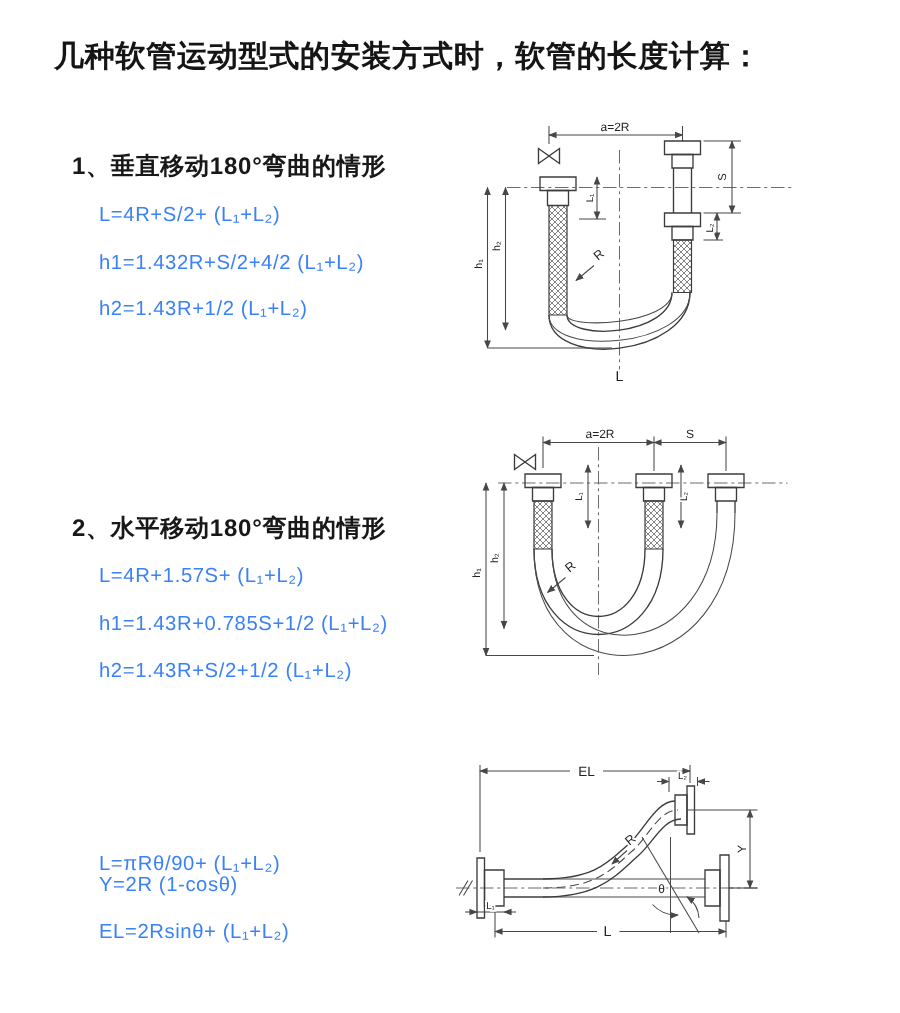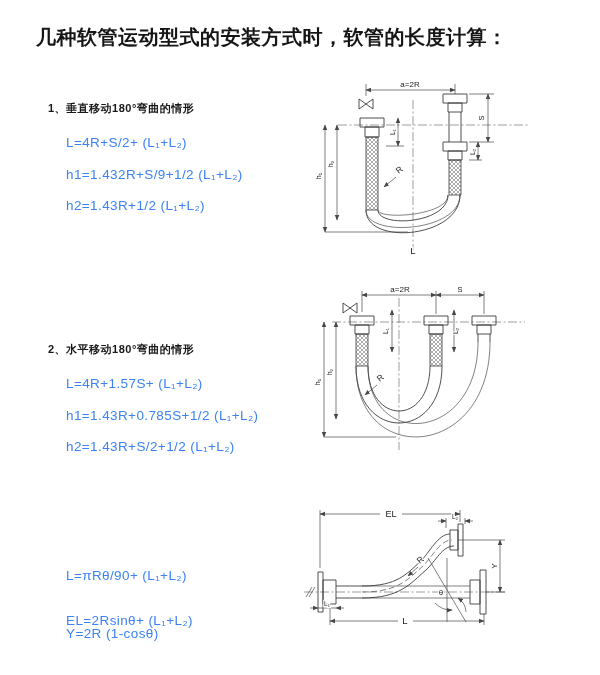--- a/index.html
+++ b/index.html
@@ -7,21 +7,21 @@
     width:600px;height:675px;position:relative;overflow:hidden;
     background:#ffffff;
     font-family:"Liberation Sans","DejaVu Sans",sans-serif;
     color:#1f1f1f;
   }
   .page-title{
     position:absolute;left:36px;top:24px;
     font-size:20px;font-weight:bold;letter-spacing:0.5px;color:#151515;
   }
   .section{position:absolute;left:48px;}
-  .sec-heading{font-size:11px;font-weight:bold;letter-spacing:0.5px;color:#181818;}
+  .sec-heading{font-size:16px;font-weight:bold;letter-spacing:0.5px;color:#181818;}
   .formula{
     position:absolute;left:18px;font-size:13.5px;color:#3b82f6;
     letter-spacing:0.4px;white-space:nowrap;
   }
   .diagram{position:absolute;}
   svg{display:block;}
   svg line, svg path, svg rect, svg polygon{vector-effect:non-scaling-stroke;}
   .dwg{stroke:#3c3c3c;stroke-width:0.9;fill:none;}
   .dwg-thin{stroke:#4a4a4a;stroke-width:0.7;fill:none;}
   .dim{stroke:#474747;stroke-width:0.7;fill:none;}
@@ -33,34 +33,34 @@
   }
 </style>
 </head>
 <body>
 
 <div class="page-title">几种软管运动型式的安装方式时，软管的长度计算：</div>
 
 <div class="section" style="top:101px;width:260px;height:120px;">
   <div class="sec-heading">1、垂直移动180°弯曲的情形</div>
   <div class="formula" style="top:34px;">L=4R+S/2+ (L₁+L₂)</div>
-  <div class="formula" style="top:66px;">h1=1.432R+S/9+1/2 (L₁+L₂)</div>
+  <div class="formula" style="top:66px;">h1=1.432R+S/2+4/2 (L₁+L₂)</div>
   <div class="formula" style="top:97px;">h2=1.43R+1/2 (L₁+L₂)</div>
 </div>
 
 <div class="section" style="top:318px;width:260px;height:120px;margin-top:24px;">
   <div class="sec-heading">2、水平移动180°弯曲的情形</div>
   <div class="formula" style="top:34px;">L=4R+1.57S+ (L₁+L₂)</div>
   <div class="formula" style="top:66px;">h1=1.43R+0.785S+1/2 (L₁+L₂)</div>
   <div class="formula" style="top:97px;">h2=1.43R+S/2+1/2 (L₁+L₂)</div>
 </div>
 
 <div class="section" style="top:516px;width:260px;height:120px;">
   <div class="formula" style="top:52px;">L=πRθ/90+ (L₁+L₂)</div>
-  <div class="formula" style="top:66px;margin-top:44px;">Y=2R (1-cosθ)</div>
+  <div class="formula" style="top:66px;">Y=2R (1-cosθ)</div>
   <div class="formula" style="top:97px;">EL=2Rsinθ+ (L₁+L₂)</div>
 </div>
 
 <div class="diagram" style="left:310px;top:72px;">
 <svg width="290" height="185" viewBox="0 0 290 185">
   <defs>
     <pattern id="p1" width="4" height="4" patternUnits="userSpaceOnUse">
       <path d="M0,4 L4,0 M0,0 L4,4" stroke="#5a5a5a" stroke-width="0.5"></path>
     </pattern>
     <marker id="m1" viewBox="0 0 10 10" refX="9" refY="5" markerWidth="8" markerHeight="8" orient="auto-start-reverse">

